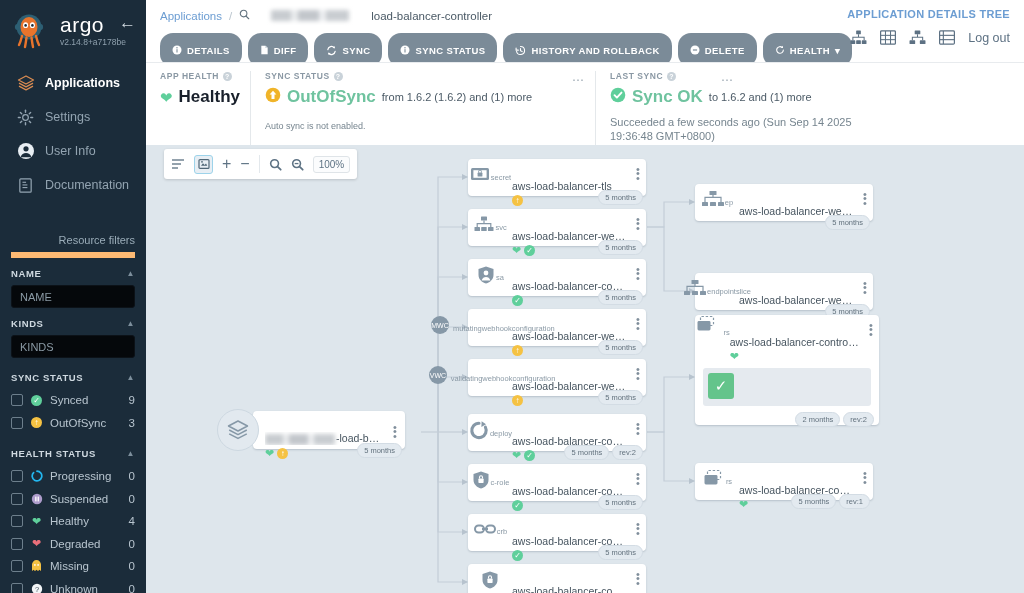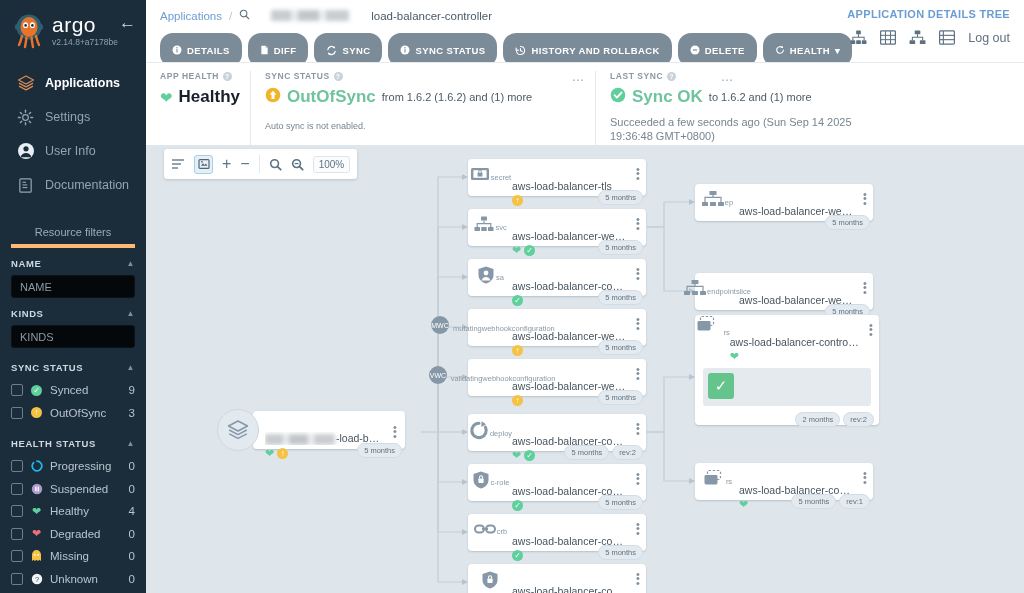--- a/index.html
+++ b/index.html
@@ -18,44 +18,44 @@
     color: #b6c2cc;
     flex: 0 0 146px;
     position: relative;
     overflow: hidden;
   }
   .brand { display: flex; align-items: center; padding: 12px 10px 2px 10px; position: relative; }
   .octo {
     width: 38px; height: 38px; flex: 0 0 38px; position: relative;
   }
   .octo svg { display: block; }
-  .brandtext { margin-left: 4px; }
+  .brandtext { margin-left: 12px; }
   .argo-word {
     color: #fff; font-size: 21px; letter-spacing: .5px; font-weight: 400;
     line-height: 20px;
   }
   .version { color: #8fa0ad; font-size: 8.5px; margin-top: 2px; }
   .collapse {
     position: absolute; right: 10px; top: 14px;
     color: #d2dbe2; font-size: 17px; line-height: 1; cursor: pointer;
   }
 
   .nav { margin-top: 14px; }
   .nav-item {
     display: flex; align-items: center; gap: 10px;
     height: 34px; padding: 0 0 0 16px; cursor: pointer;
     color: #93a4b1; font-size: 12.5px;
   }
   .nav-item.active { color: #ffffff; font-weight: bold; }
   .nav-ico { width: 19px; height: 19px; flex: 0 0 19px; display: flex; align-items: center; justify-content: center; }
 
   .filters-title {
-    text-align: center; color: #9aacb8; font-size: 11px;
-    margin-top: 24px; padding-bottom: 6px;
-    border-bottom: 4px solid #fdba74; margin-left: 11px; margin-right: 11px;
+    text-align: right; color: #9aacb8; font-size: 11px;
+    margin-top: 32px; padding-bottom: 6px;
+    border-bottom: 6px solid #fdba74; margin-left: 11px; margin-right: 11px;
   }
   .fgroup { margin: 10px 11px 0 11px; }
   .fhead {
     display: flex; align-items: center; justify-content: space-between;
     color: #cfd9e0; font-size: 9.5px; letter-spacing: .6px; font-weight: bold;
     cursor: pointer; margin-bottom: 6px;
   }
   .caret { color: #7d8f9c; font-size: 8px; }
   .finput {
     width: 100%; height: 23px; background: #05080b;

